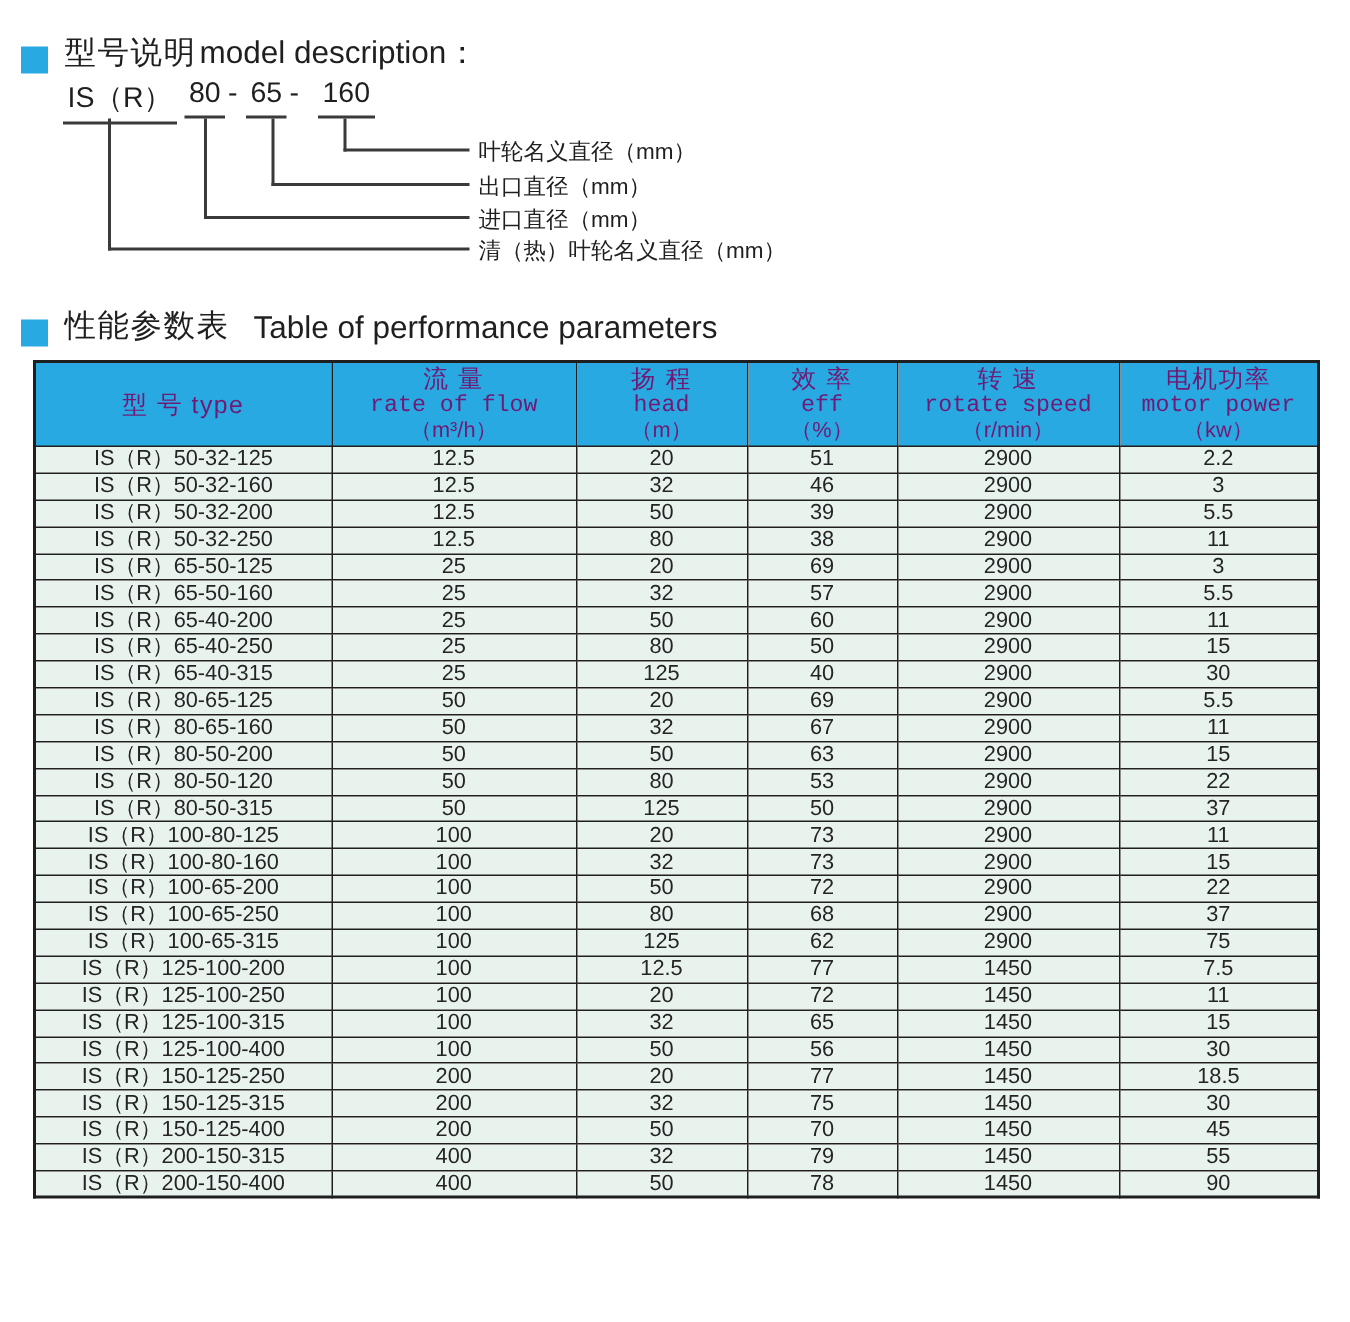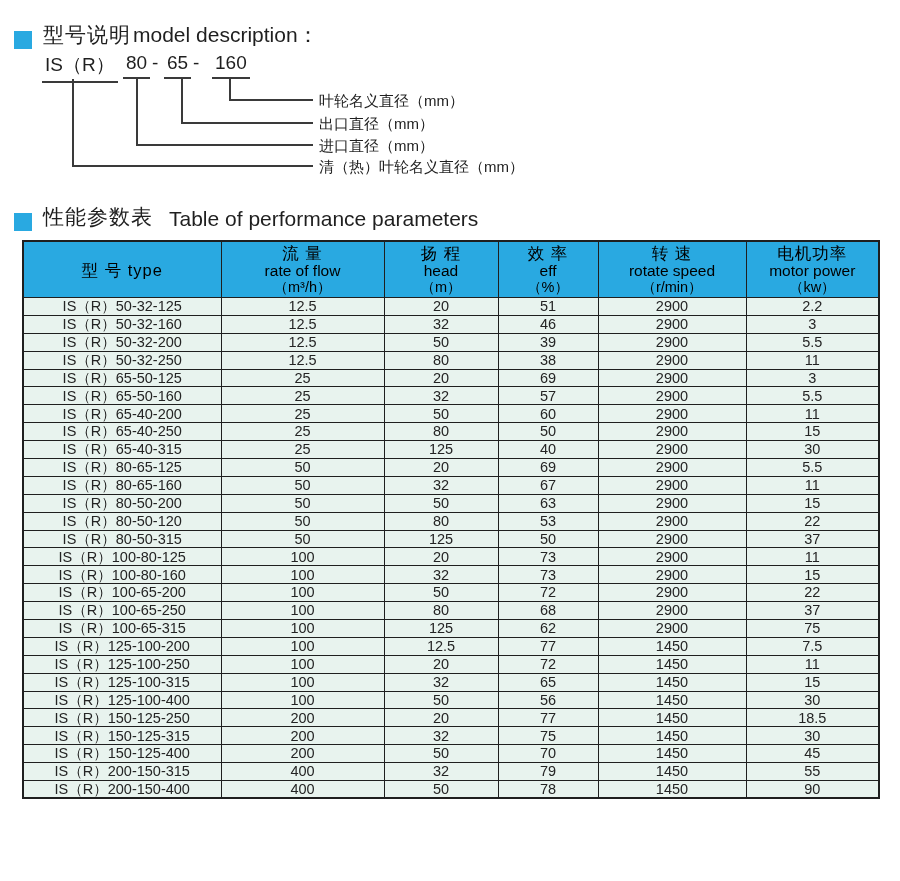--- a/index.html
+++ b/index.html
@@ -62,29 +62,29 @@
     border: 2px solid #1f1f1f;
   }
   .perf-table th, .perf-table td {
     border: 1.5px solid #1f1f1f;
     text-align: center;
     vertical-align: middle;
     overflow: hidden;
   }
   .perf-table thead th {
     background: #29a9e1;
-    color: #000000;
+    color: #701a75;
     font-weight: normal;
     height: 53px;
     padding: 2px 0;
   }
   .th-line { display: block; }
   .th-line:empty { display: none; }
   .th-zh   { font-size: 16.5px; line-height: 18px; letter-spacing: 1px; }
-  .th-en   { font-size: 15.5px; line-height: 17px; }
+  .th-en   { font-size: 15.5px; line-height: 17px; font-family: Liberation Mono, monospace; }
   .th-unit { font-size: 14.5px; line-height: 16px; }
   .perf-table tbody td {
     background: #e8f3ee;
     height: 17.9px;
     font-size: 14.5px;
     line-height: 1;
     color: #242424;
     padding: 0;
     white-space: nowrap;
   }

